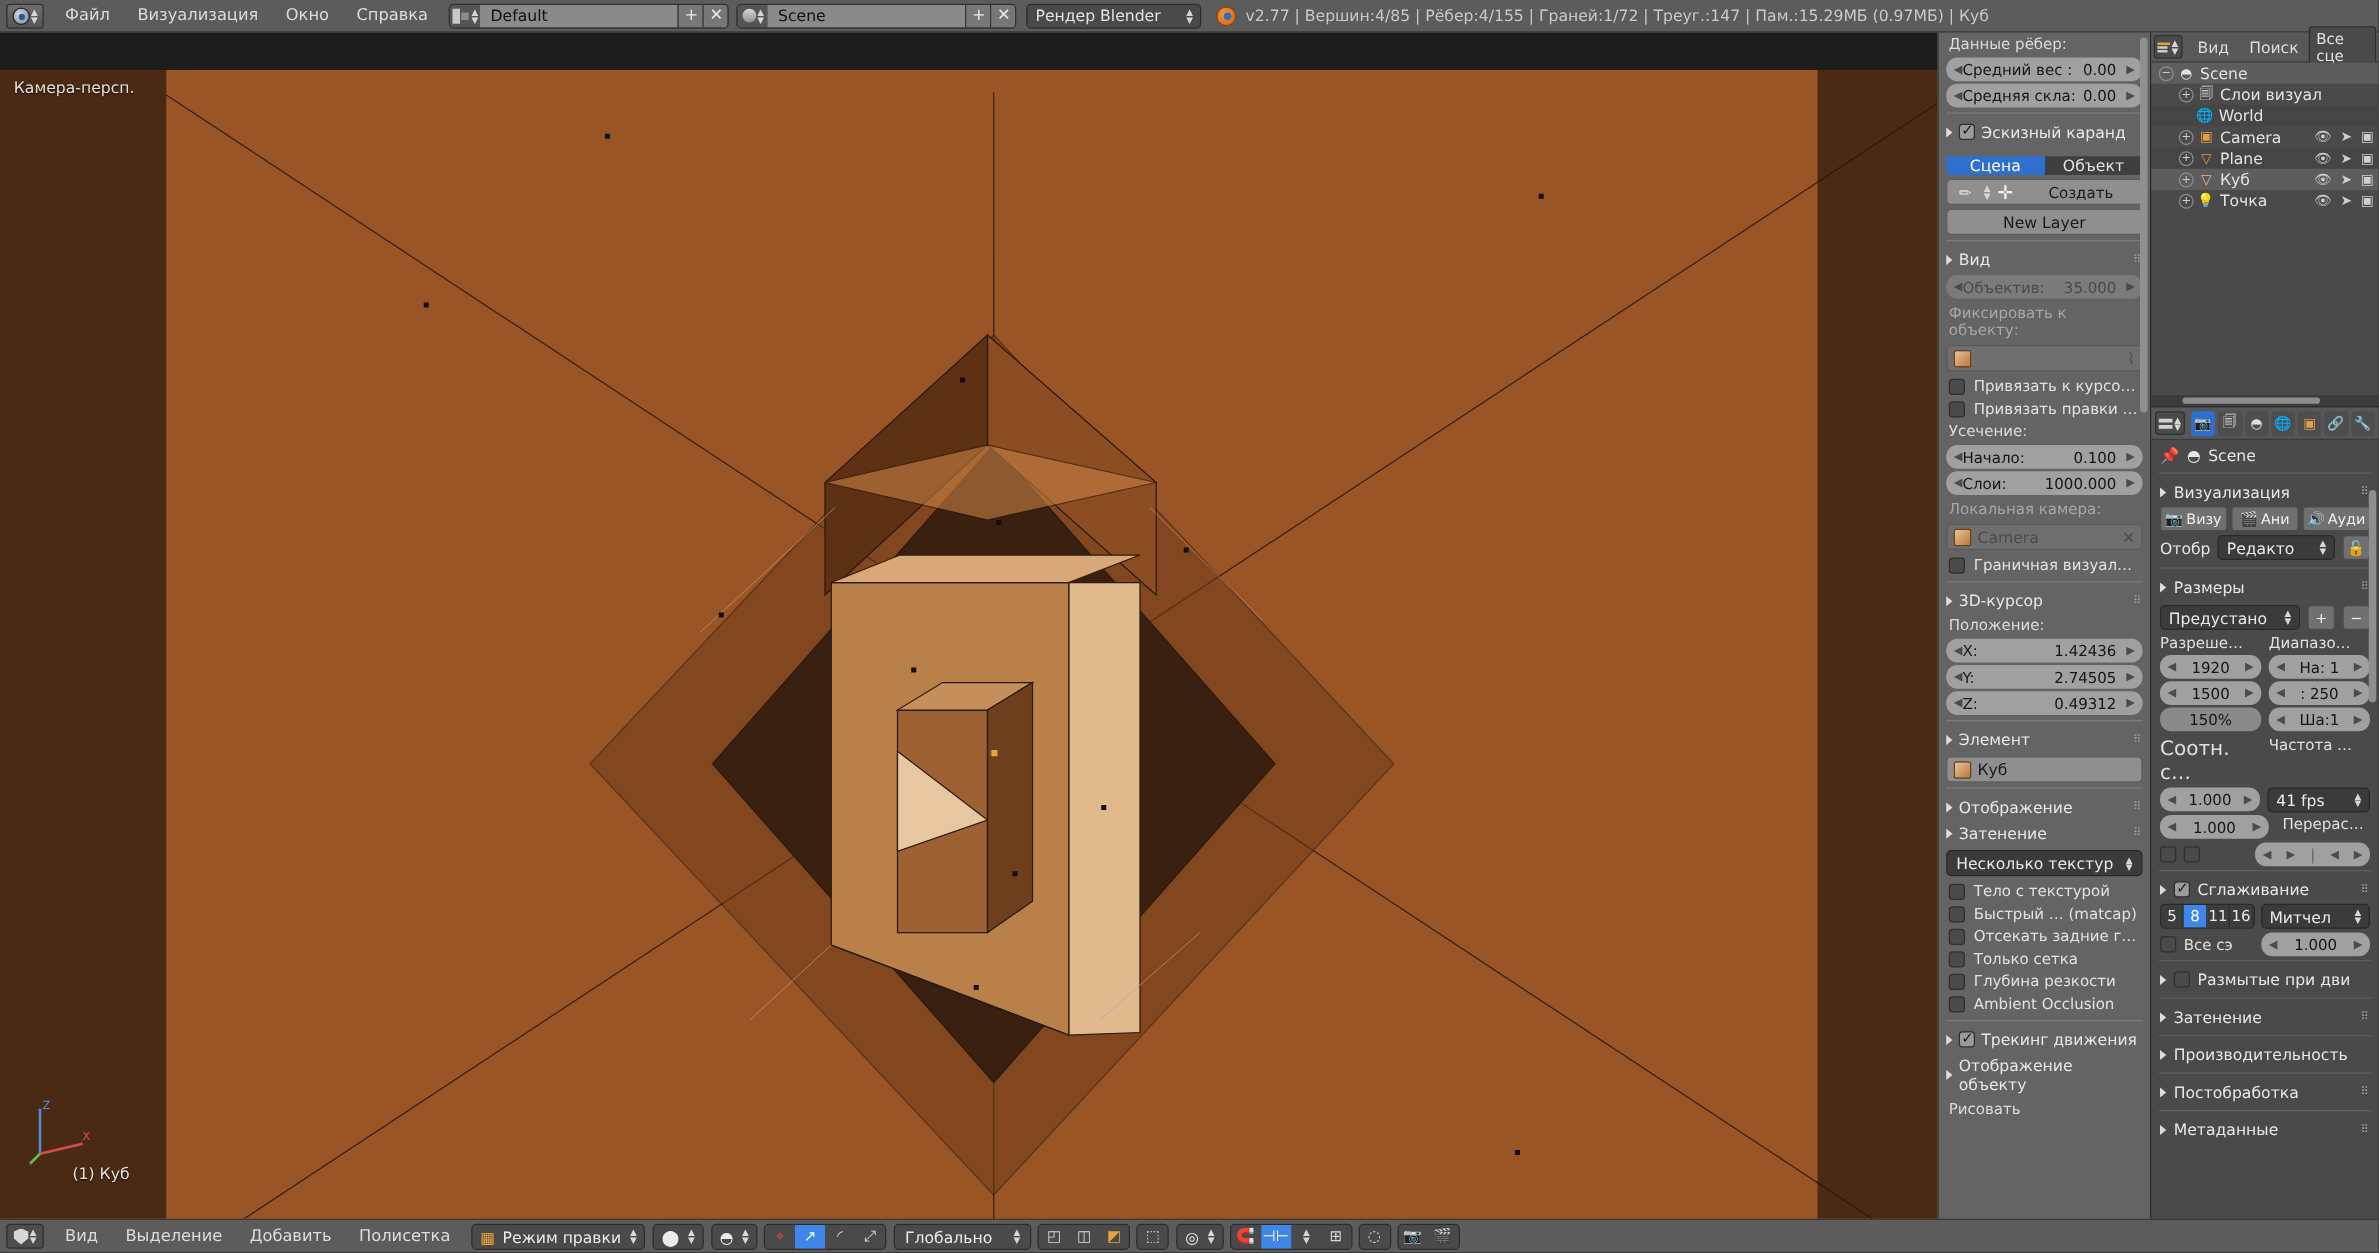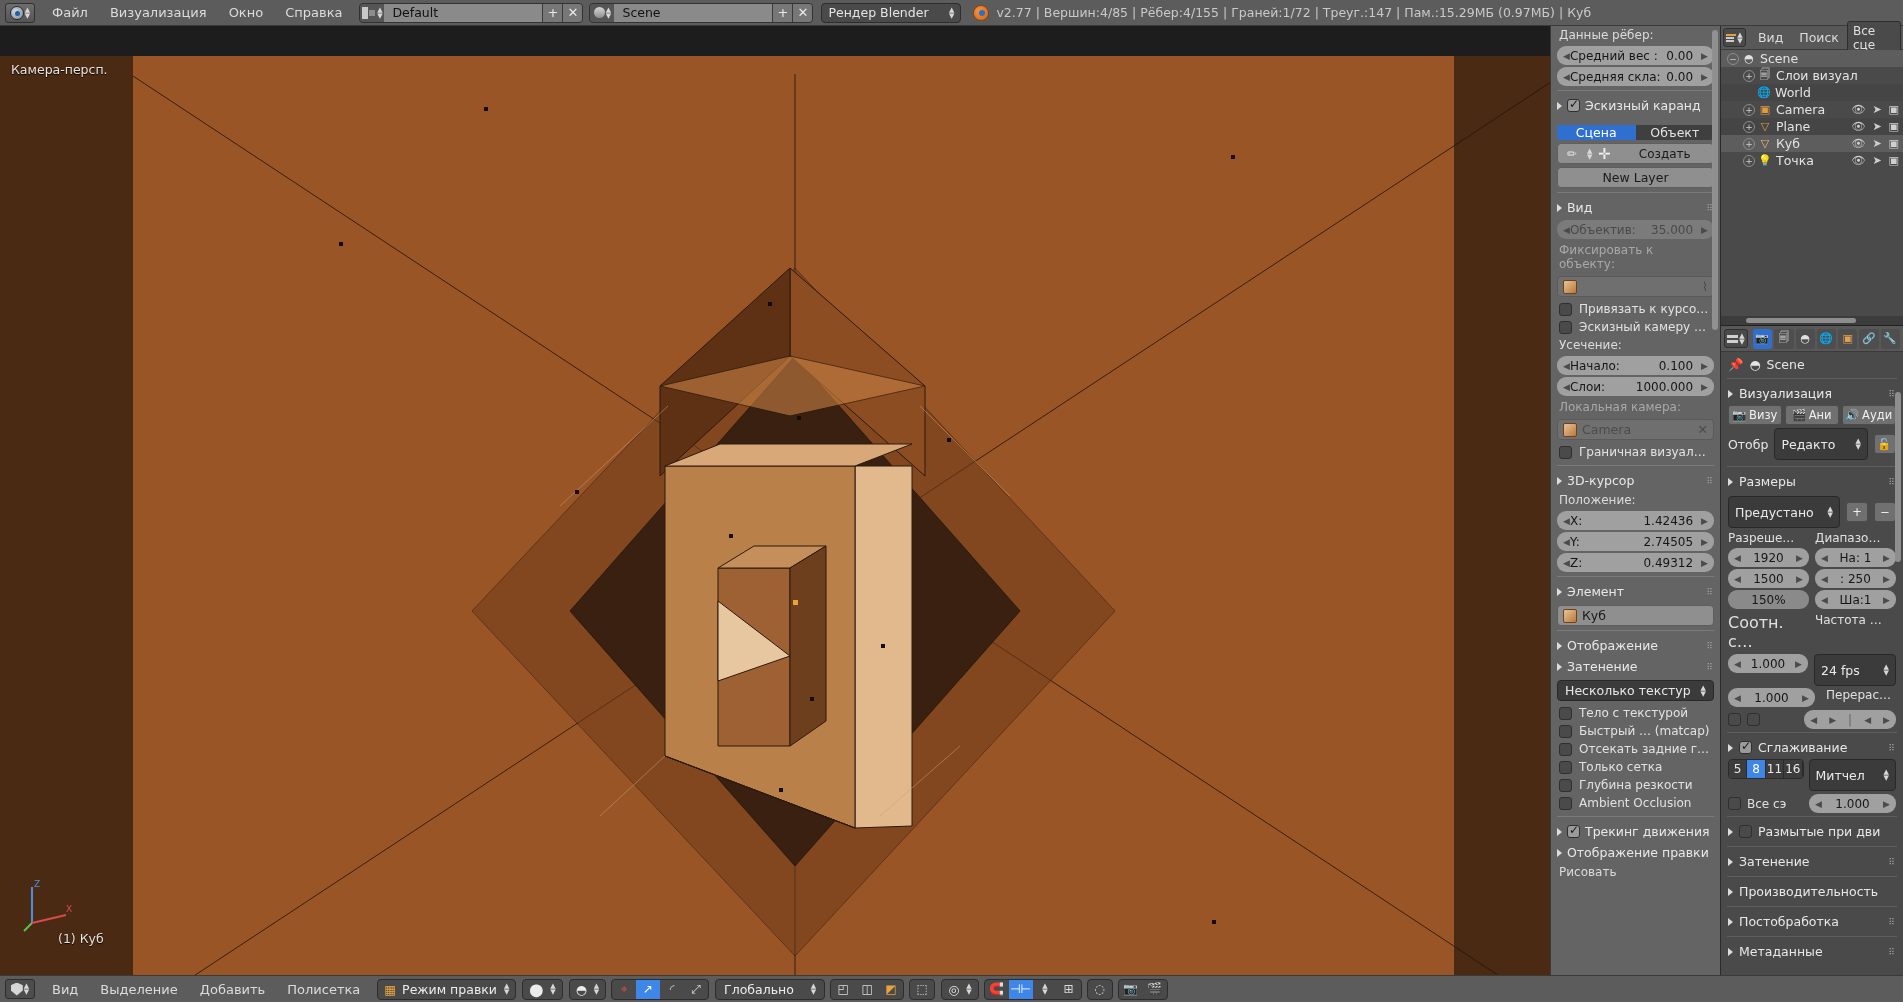--- a/index.html
+++ b/index.html
@@ -105,21 +105,21 @@
   .ohscroll i { position:absolute;left:14%;top:2px;height:5px;width:60%;background:#8d8d8d;border-radius:3px;display:block;}
 
   
   .props { flex:1;background:#4a4a4a;display:flex;flex-direction:column;min-height:0;overflow:hidden;}
   .ptabs { height:26px;background:#585858;display:flex;align-items:center;gap:2px;padding:0 3px;border-bottom:1px solid #3a3a3a;}
   .ptab { width:21px;height:20px;border-radius:3px;background:#4e4e4e;display:flex;align-items:center;justify-content:center;font-size:11px;}
   .ptab.act { background:#2f6fd0; }
   .pbody { flex:1;overflow:hidden;position:relative;padding-top:2px;}
   .p-scroll { position:absolute;right:2px;top:40px;width:6px;height:170px;background:#8e8e8e;border-radius:3px;}
   .prow { display:flex;align-items:center;gap:6px;padding:3px 7px;font-size:12.5px;color:#e6e6e6;}
-  .pdd { background:#3b3b3b;border:1px solid #282828;border-radius:4px;height:32px;display:flex;align-items:center;
+  .pdd { background:#3b3b3b;border:1px solid #282828;border-radius:4px;height:20px;display:flex;align-items:center;
          justify-content:space-between;padding:0 6px;font-size:12.5px;color:#eaeaea;}
   .pnum { background:#a0a0a0;color:#161616;border-radius:9px;height:19px;display:flex;align-items:center;
           justify-content:space-between;padding:0 6px;font-size:12px;}
   .pnum .ar { font-size:9px;color:#4b4b4b; }
   .pbtn { background:#707070;border:1px solid #4c4c4c;border-radius:3px;height:20px;display:flex;align-items:center;
           justify-content:center;font-size:11.5px;color:#f0f0f0;gap:2px;}
   .col2 { display:flex;gap:6px;padding:0 7px; }
   .col2 > div { flex:1; }
   .aa { display:flex;margin:0 7px;height:20px;border:1px solid #2b2b2b;border-radius:4px;overflow:hidden;}
   .aa div { flex:1;display:flex;align-items:center;justify-content:center;background:#3d3d3d;font-size:12px;
@@ -333,21 +333,21 @@
         <span class="cubeico"></span>
         <span style="flex:1"></span>
         <span>⌇</span>
       </div>
       <div class="chkrow">
         <span class="chk"></span>
         <span class="dim">Привязать к курсо…</span>
       </div>
       <div class="chkrow">
         <span class="chk"></span>
-        <span>Эскизный камеру …</span>
+        <span>Привязать правки …</span>
       </div>
       <div class="lbl">Усечение:</div>
       <div class="numf">
         <span class="ar">◀</span>
         <span class="nm">Начало:</span>
         <span class="vl">0.100</span>
         <span class="ar">▶</span>
       </div>
       <div class="numf">
         <span class="ar">◀</span>
@@ -447,21 +447,21 @@
       </div>
       <div class="hr"></div>
 
       <div class="np-head">
         <span class="tri" style="border-left:5px solid #ddd;border-top:4px solid transparent;border-bottom:4px solid transparent"></span>
         <span class="chk on"></span>
         <span>Трекинг движения</span>
       </div>
       <div class="np-head">
         <span class="tri"></span>
-        <span>Отображение правки</span>
+        <span>Отображение объекту</span>
       </div>
       <div class="lbl">Рисовать</div>
     </div>
 
     <div class="rightcol">
 
       <div class="outliner">
         <div class="oh">
           <div class="oh-ico">
             <span style="display:flex;flex-direction:column;gap:1px">
@@ -659,21 +659,21 @@
             <div style="font-size:16px">Соотн. с…</div>
             <div style="font-size:12px">Частота …</div>
           </div>
           <div class="col2" style="margin-top:3px">
             <div class="pnum">
               <span class="ar">◀</span>
                 <span>1.000</span>
                 <span class="ar">▶</span>
             </div>
             <div class="pdd">
-              <span>24 fps</span>
+              <span>41 fps</span>
               <span class="spin">
                   <i>▲</i>
                   <i>▼</i>
                 </span>
             </div>
           </div>
           <div class="col2" style="margin-top:2px">
             <div class="pnum">
               <span class="ar">◀</span>
                 <span>1.000</span>

